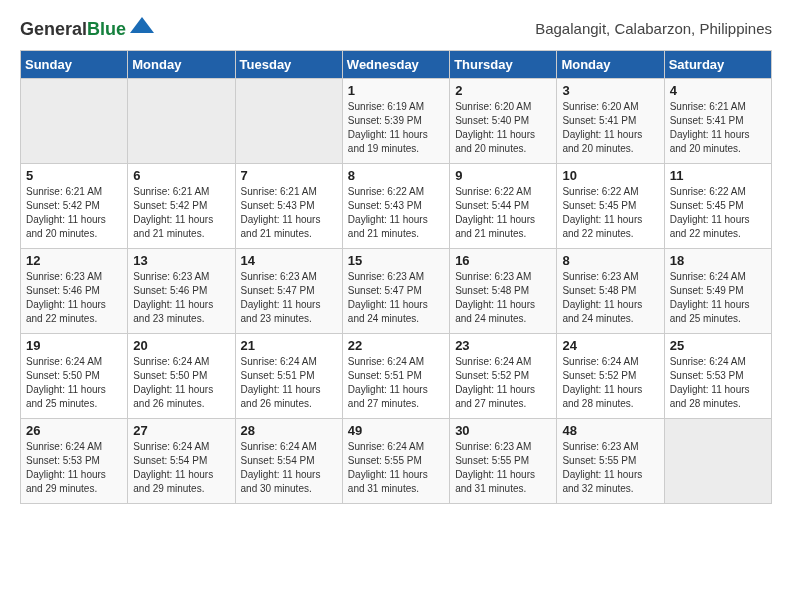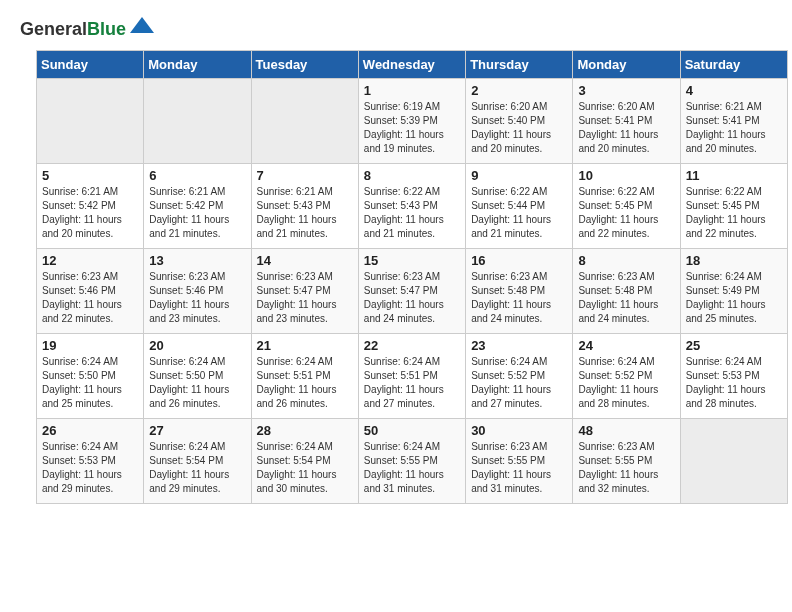--- a/index.html
+++ b/index.html
@@ -50,21 +50,20 @@
       color: #222;
     }
     .calendar-subtitle {
       font-size: 15px;
       color: #444;
     }
     table {
       width: 100%;
       border-collapse: collapse;
       table-layout: fixed;
-      margin-left: 16px;
     }
     thead tr th {
       background-color: #2060a8;
       color: #fff;
       font-size: 13px;
       font-weight: bold;
       padding: 6px 4px;
       text-align: left;
       border: 1px solid #ccc;
     }
@@ -102,20 +101,21 @@
   <div class="logo">
     <div class="logo-text">
       <span class="logo-general">General</span>
       <span class="logo-blue">Blue</span>
     </div>
     <svg class="logo-icon" viewBox="0 0 24 24">
       <polygon points="0,20 12,4 24,20" fill="#1a6bb5"></polygon>
     </svg>
   </div>
   <div class="title-block">
+    <div class="calendar-subtitle">Bagalangit, Calabarzon, Philippines</div>
   </div>
 </div>
 
 <table>
   <thead>
     <tr>
     <th>Sunday</th>
         <th>Monday</th>
         <th>Tuesday</th>
         <th>Wednesday</th>
@@ -299,21 +299,21 @@
 Sunset: 5:54 PM
 Daylight: 11 hours and 29 minutes.</div>
         </td>
         <td>
           <span class="day-number">28</span>
           <div class="day-info" style="white-space: pre-line;">Sunrise: 6:24 AM
 Sunset: 5:54 PM
 Daylight: 11 hours and 30 minutes.</div>
         </td>
         <td>
-          <span class="day-number">50</span>
+          <span class="day-number">49</span>
           <div class="day-info" style="white-space: pre-line;">Sunrise: 6:24 AM
 Sunset: 5:55 PM
 Daylight: 11 hours and 31 minutes.</div>
         </td>
         <td>
           <span class="day-number">30</span>
           <div class="day-info" style="white-space: pre-line;">Sunrise: 6:23 AM
 Sunset: 5:55 PM
 Daylight: 11 hours and 31 minutes.</div>
         </td>

